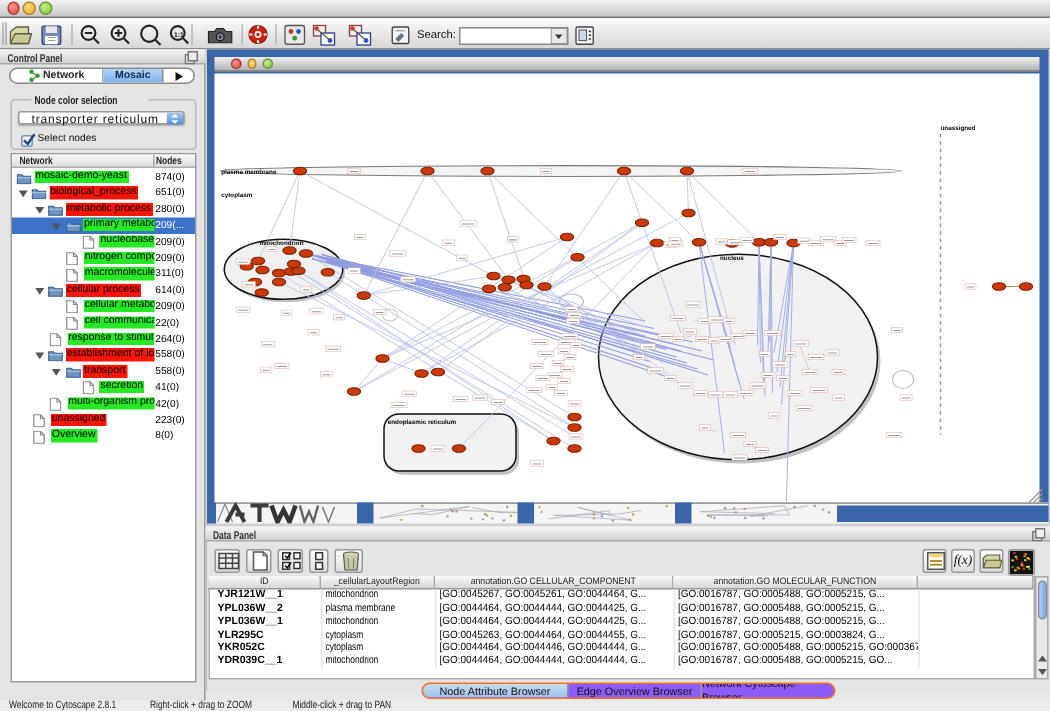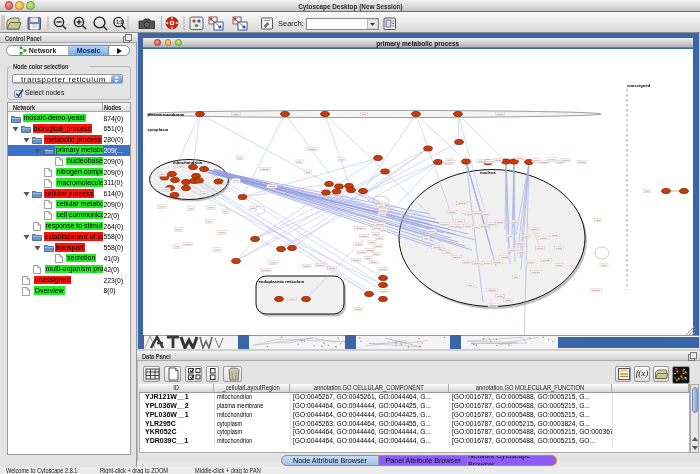--- a/index.html
+++ b/index.html
@@ -4,21 +4,20 @@
 body{font-family:"Liberation Sans",sans-serif;width:700px;height:474px;overflow:hidden;background:#e8e8e8;position:relative}
 .abs{position:absolute}
 .sq{display:inline-block;transform:scaleX(0.75);transform-origin:0 50%;white-space:nowrap}
 .sq8{display:inline-block;transform:scaleX(0.8);transform-origin:0 50%;white-space:nowrap}
 .sq9{display:inline-block;transform:scaleX(0.92);transform-origin:0 50%;white-space:nowrap}
 </style></head><body>
 <div class="abs" style="left:0;top:0;width:700px;height:12px;background:linear-gradient(#f2f2f2,#c6c6c6);border-bottom:1px solid #6f6f6f">
  <div class="abs" style="left:4.7px;top:1.3px;width:8.6px;height:8.6px;border-radius:50%;background:radial-gradient(circle at 35% 30%,#f99790,#e04f41);border:0.5px solid #b13c33"></div>
  <div class="abs" style="left:15.4px;top:1.3px;width:8.6px;height:8.6px;border-radius:50%;background:radial-gradient(circle at 35% 30%,#fcd97f,#efab28);border:0.5px solid #b88422"></div>
  <div class="abs" style="left:26.1px;top:1.3px;width:8.6px;height:8.6px;border-radius:50%;background:radial-gradient(circle at 35% 30%,#c8ee8d,#83c03c);border:0.5px solid #6d9a33"></div>
- <div class="abs" style="left:0;top:1.5px;width:700px;text-align:center;font-size:7.5px;font-weight:bold;color:#2c2c2c"><span class="sq9" style="transform:scaleX(0.85);transform-origin:50% 50%">Cytoscape Desktop (New Session)</span></div>
 </div>
 <div class="abs" style="left:0;top:12px;width:700px;height:21px;background:linear-gradient(#fafafa,#d8d8d8);border-bottom:1px solid #8e8e8e"></div>
 <svg class="abs" style="left:0;top:12px" width="700" height="21" viewBox="0 0 700 21">
 <line x1="2" y1="3" x2="2" y2="18" stroke="#aaa" stroke-width="1"></line>
     <line x1="4" y1="3" x2="4" y2="18" stroke="#aaa" stroke-width="1"></line>
 <g stroke-linejoin="round">
 <path d="M7 9 L11 6 L19 6 L19 17 L7 17 Z" fill="#d6d6a8" stroke="#5d5d42" stroke-width="0.9"></path>
 <path d="M7 17 L10 10.5 L21 10.5 L19 17 Z" fill="#c9c993" stroke="#5d5d42" stroke-width="0.9"></path>
 </g>
 <g>
@@ -95,21 +94,20 @@
       <line x1="392.5" y1="11.5" x2="394" y2="11.5" stroke="#333" stroke-width="0.9"></line>
       <line x1="392.5" y1="14" x2="394" y2="14" stroke="#333" stroke-width="0.9"></line>
     </g>
 </svg>
 <div class="abs" style="left:137px;top:33px;width:563px;height:318px;background:#d0d0d0"></div>
 <div class="abs" style="left:138px;top:33px;width:561px;height:315px;background:#3a66a8"></div>
 <div class="abs" style="left:143px;top:37.5px;width:550px;height:10px;background:linear-gradient(#efefef,#b3b3b3);border-bottom:1px solid #808080">
 <div class="abs" style="left:11px;top:1.8px;width:6.5px;height:6.5px;border-radius:50%;background:radial-gradient(circle at 35% 30%,#f99790,#e04f41);border:0.5px solid #a33"></div>
 <div class="abs" style="left:21.5px;top:1.8px;width:6.5px;height:6.5px;border-radius:50%;background:radial-gradient(circle at 35% 30%,#fcd97f,#efab28);border:0.5px solid #b8842f"></div>
 <div class="abs" style="left:32px;top:1.8px;width:6.5px;height:6.5px;border-radius:50%;background:radial-gradient(circle at 35% 30%,#c8ee8d,#83c03c);border:0.5px solid #693"></div>
-<div class="abs" style="left:0;top:1.2px;width:550px;text-align:center;font-size:7.5px;font-weight:bold;color:#111"><span class="sq9" style="transform:scaleX(0.87);transform-origin:50% 50%">primary metabolic process</span></div>
 </div>
 <div class="abs" style="left:143px;top:48.5px;width:550px;height:286.5px;background:#fff"></div>
 <div class="abs" style="left:143px;top:335px;width:556px;height:14px;background:#f4f4f4;border-top:1px solid #999"></div>
 <svg class="abs" style="left:143px;top:335px" width="120" height="14" viewBox="0 0 120 14">
 <path d="M2 13 L7 1 L12 13" fill="none" stroke="#888" stroke-width="0.8"></path>
 <path d="M8 13 L14 2 L20 13 M14 8 h6" fill="none" stroke="#3a3a3a" stroke-width="2.6"></path>
 <path d="M24 2 h12 M30 2 V13" fill="none" stroke="#3a3a3a" stroke-width="2.8"></path>
 <path d="M38 2 L42 13 L46 5 L50 13 L54 2" fill="none" stroke="#333" stroke-width="3"></path>
 <path d="M57 2 L60 13 L63 6 L66 13 L69 2" fill="none" stroke="#666" stroke-width="1.6"></path>
 <path d="M72 3 L76 13 L80 3" fill="none" stroke="#777" stroke-width="1"></path>
@@ -574,21 +572,21 @@
         <circle cx="2" cy="7.2" r="1.5" fill="#3a9a3a"></circle>
         <path d="M2 1.8 L6 4.5 L2 7.2" fill="none" stroke="#3a9a3a" stroke-width="0.7"></path>
       </svg>
 Network</div>
 <div style="width:40px;height:100%;background:linear-gradient(#b2d4f7,#7db1ec);border-right:1px solid #8a8a8a;display:flex;align-items:center;justify-content:center;font-size:7px;font-weight:bold;color:#0a2a52">Mosaic</div>
 <div style="flex:1;display:flex;align-items:center;justify-content:center">
       <span style="width:0;height:0;border-left:5px solid #111;border-top:3.5px solid transparent;border-bottom:3.5px solid transparent"></span>
     </div>
 </div>
 <div class="abs" style="left:7px;top:66px;width:124px;height:34px;border:1px solid #b8b8b8;border-radius:3px"></div>
-<div class="abs" style="left:11px;top:62px;background:#e4e4e4;padding:0 2px;font-size:7.5px;font-weight:bold;color:#222"><span class="sq">Node color selection</span></div>
+<div class="abs" style="left:21px;top:62px;background:#e4e4e4;padding:0 2px;font-size:7.5px;font-weight:bold;color:#222"><span class="sq">Node color selection</span></div>
 <div class="abs" style="left:12px;top:74px;width:111px;height:9px;background:#fff;border:1px solid #999;border-radius:2px;box-shadow:0 1px 1px rgba(0,0,0,0.25)">
 <div class="abs" style="left:8px;top:0px;font-size:8px;letter-spacing:0.55px;color:#111">transporter reticulum</div>
 <svg class="abs" style="right:0.5px;top:-0.5px" width="11" height="8.5" viewBox="0 0 11 8.5">
       <rect x="0" y="0" width="11" height="8.5" rx="2" fill="url(#bgr)"></rect>
       <defs>
         <linearGradient id="bgr" x1="0" y1="0" x2="0" y2="1">
           <stop offset="0" stop-color="#a6c9f2"></stop>
           <stop offset="1" stop-color="#4f8cd8"></stop>
         </linearGradient>
       </defs>
@@ -872,19 +870,19 @@
 <div class="abs" style="left:449px;top:437.25px;width:163px;height:8.85px;font-size:7px;font-weight:normal;color:#000;white-space:nowrap;overflow:hidden;padding-left:3px"><span class="sq" style="transform:scaleX(0.95)">[GO:0016787, GO:0005488, GO:0005215, GO...</span></div>
 <div class="abs" style="left:690px;top:384px;width:9px;height:69px;background:#e8e8e8;border:1px solid #aaa">
 <div class="abs" style="left:0.5px;top:2px;width:6px;height:26px;background:linear-gradient(90deg,#b4d2f0,#78a8e0);border-radius:3px;border:0.5px solid #88a"></div>
 <svg class="abs" style="left:0;top:50px" width="8" height="17" viewBox="0 0 8 17">
       <path d="M4 2 l3 4 h-6 Z" fill="#555"></path>
       <path d="M4 15 l3 -4 h-6 Z" fill="#555"></path>
     </svg>
 </div>
 <div class="abs" style="left:281px;top:454.5px;width:276px;height:11.5px;border:1px solid #f97316;border-radius:6px;overflow:hidden;display:flex;background:#8b5cf6">
 <div style="width:97px;background:linear-gradient(#c6dcf4,#9fc2e8);border-right:1px solid #999;display:flex;align-items:center;justify-content:center;font-size:7.2px;color:#111">Node Attribute Browser</div>
-<div style="width:89px;border-right:1px solid #999;display:flex;align-items:center;justify-content:center;font-size:7.2px;color:#111">Panel Attribute Browser</div>
+<div style="width:89px;border-right:1px solid #999;display:flex;align-items:center;justify-content:center;font-size:7.2px;color:#111">Edge Overview Browser</div>
 <div style="flex:1;display:flex;align-items:center;justify-content:center;font-size:7.2px;color:#111">Network Cytoscape Browser</div>
 </div>
 <div class="abs" style="left:0;top:467px;width:700px;height:7px;background:#ececec">
 <span class="abs" style="left:6px;top:0;font-size:7px;color:#222"><span class="sq8">Welcome to Cytoscape 2.8.1</span></span>
 <span class="abs" style="left:100px;top:0;font-size:7px;color:#222"><span class="sq8">Right-click + drag to ZOOM</span></span>
 <span class="abs" style="left:195px;top:0;font-size:7px;color:#222"><span class="sq8">Middle-click + drag to PAN</span></span>
 </div>
 </body></html>

